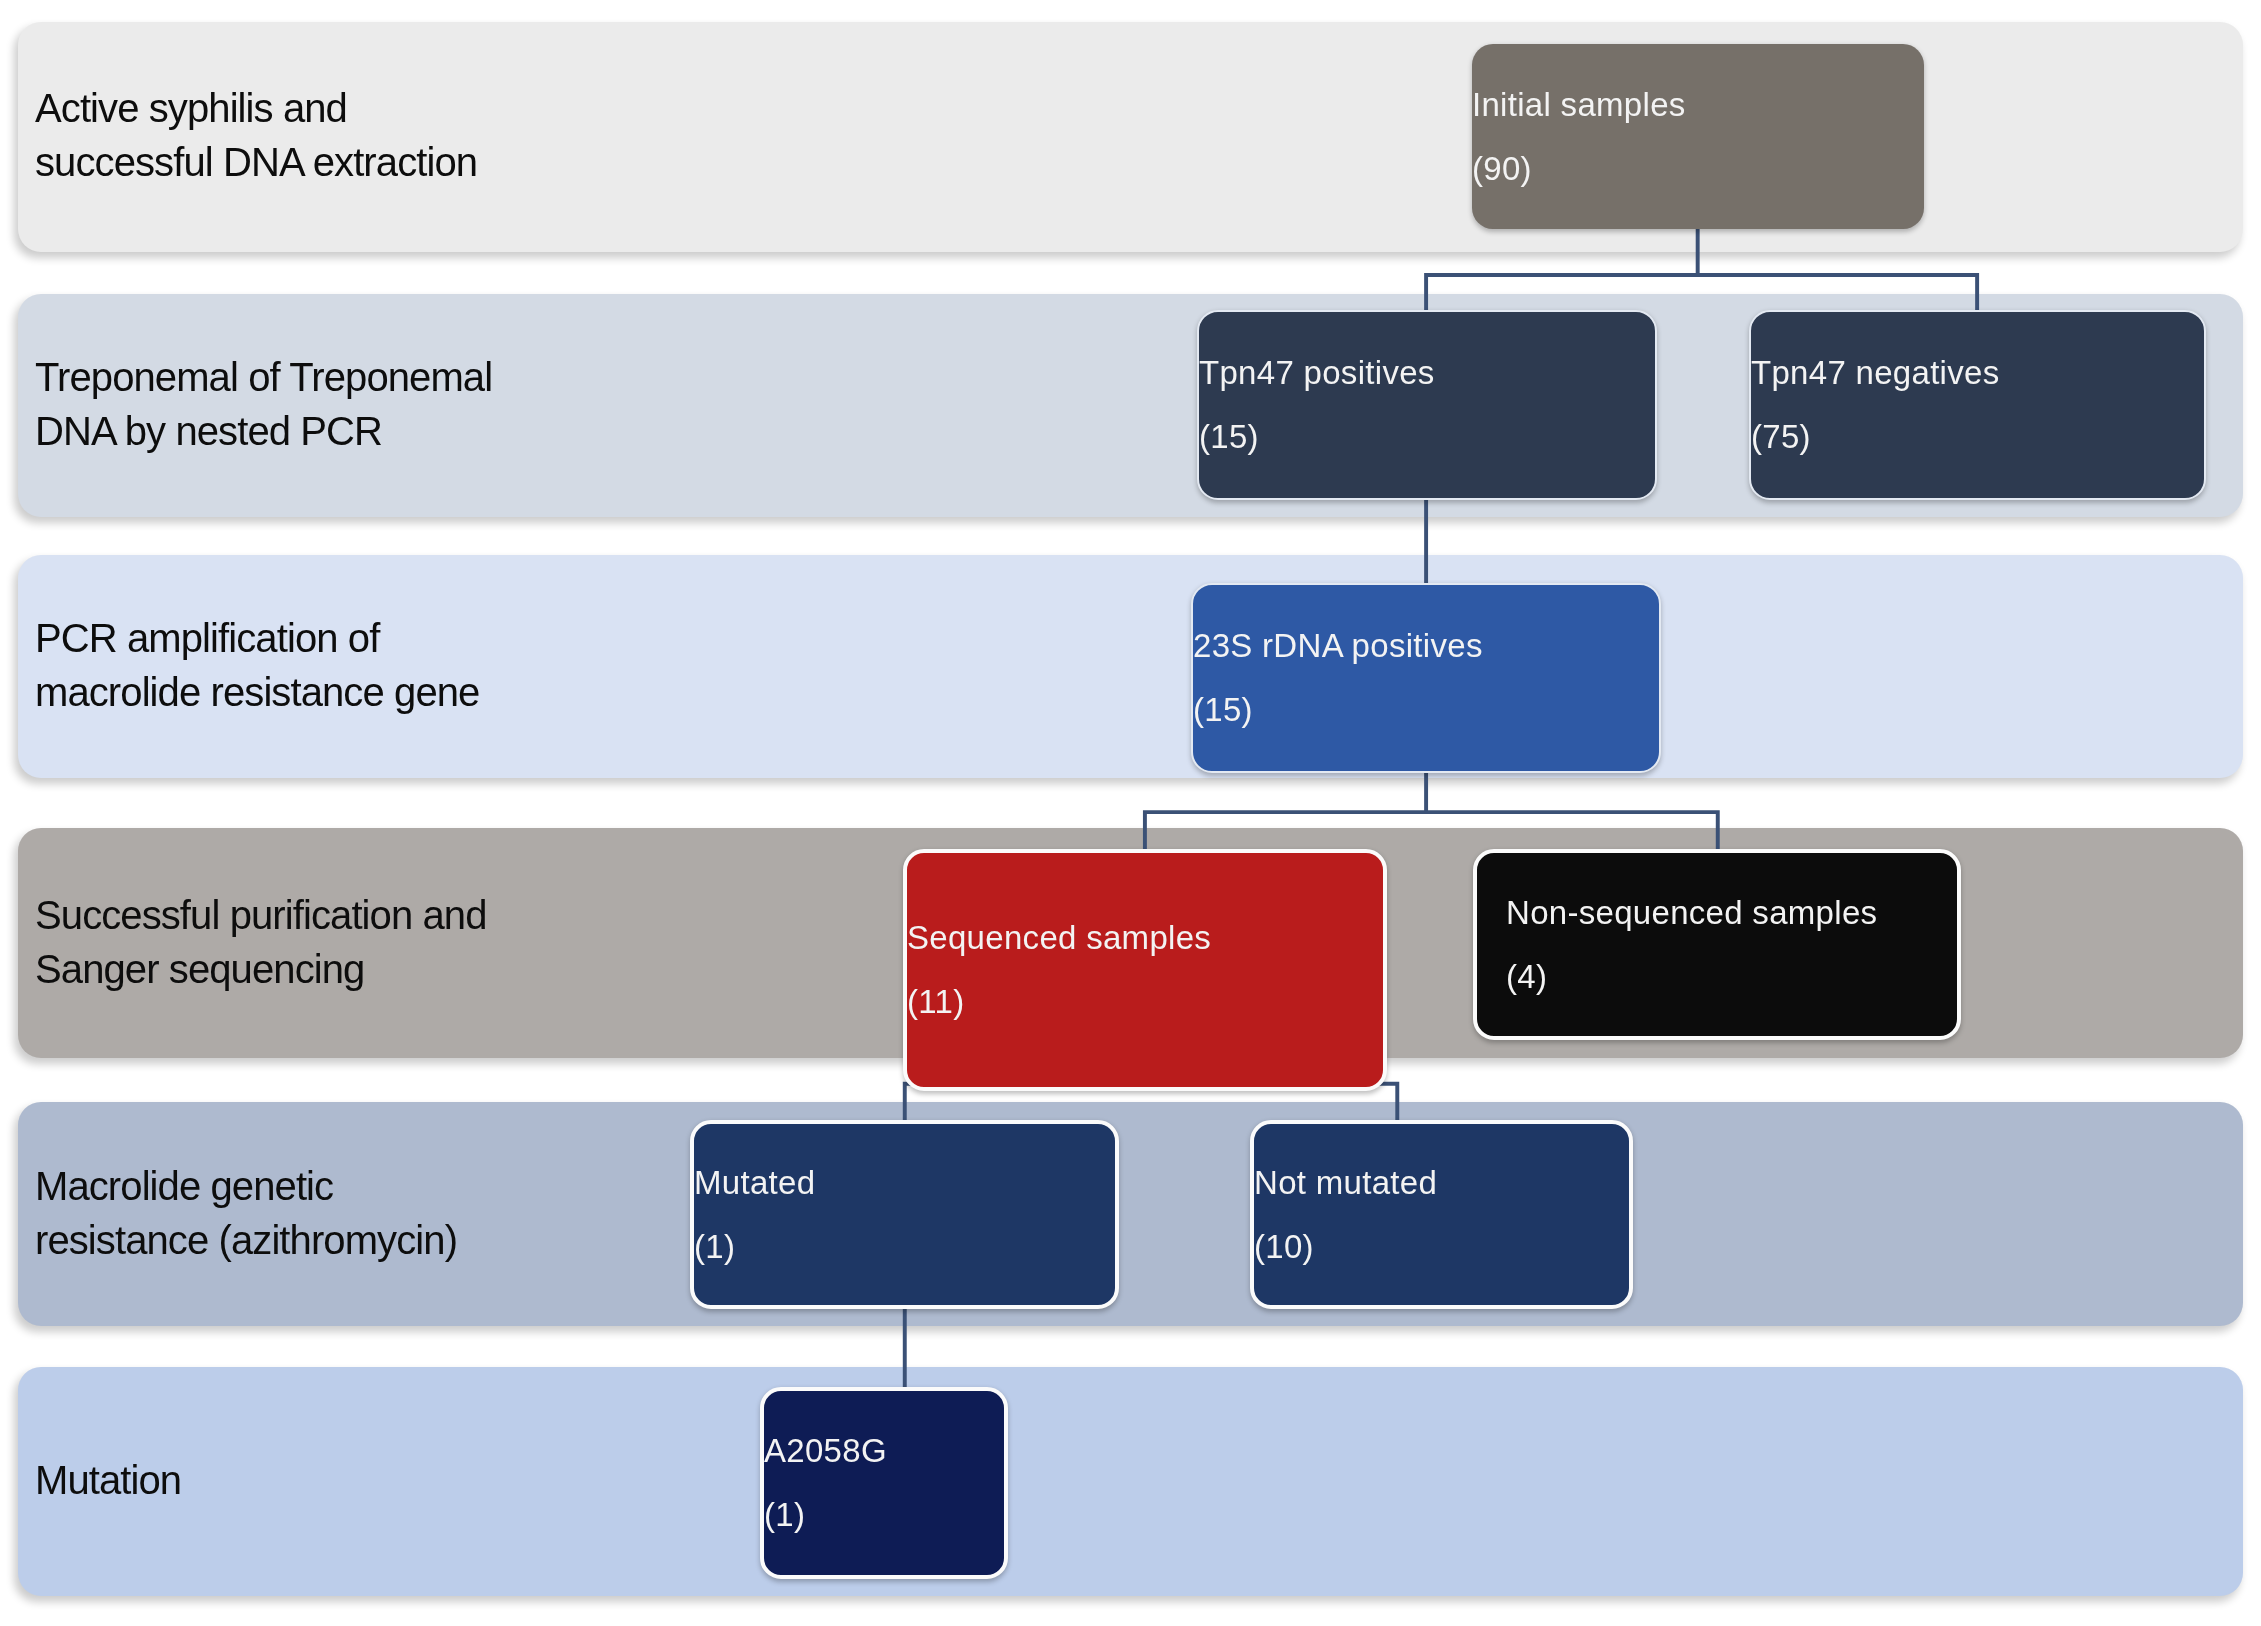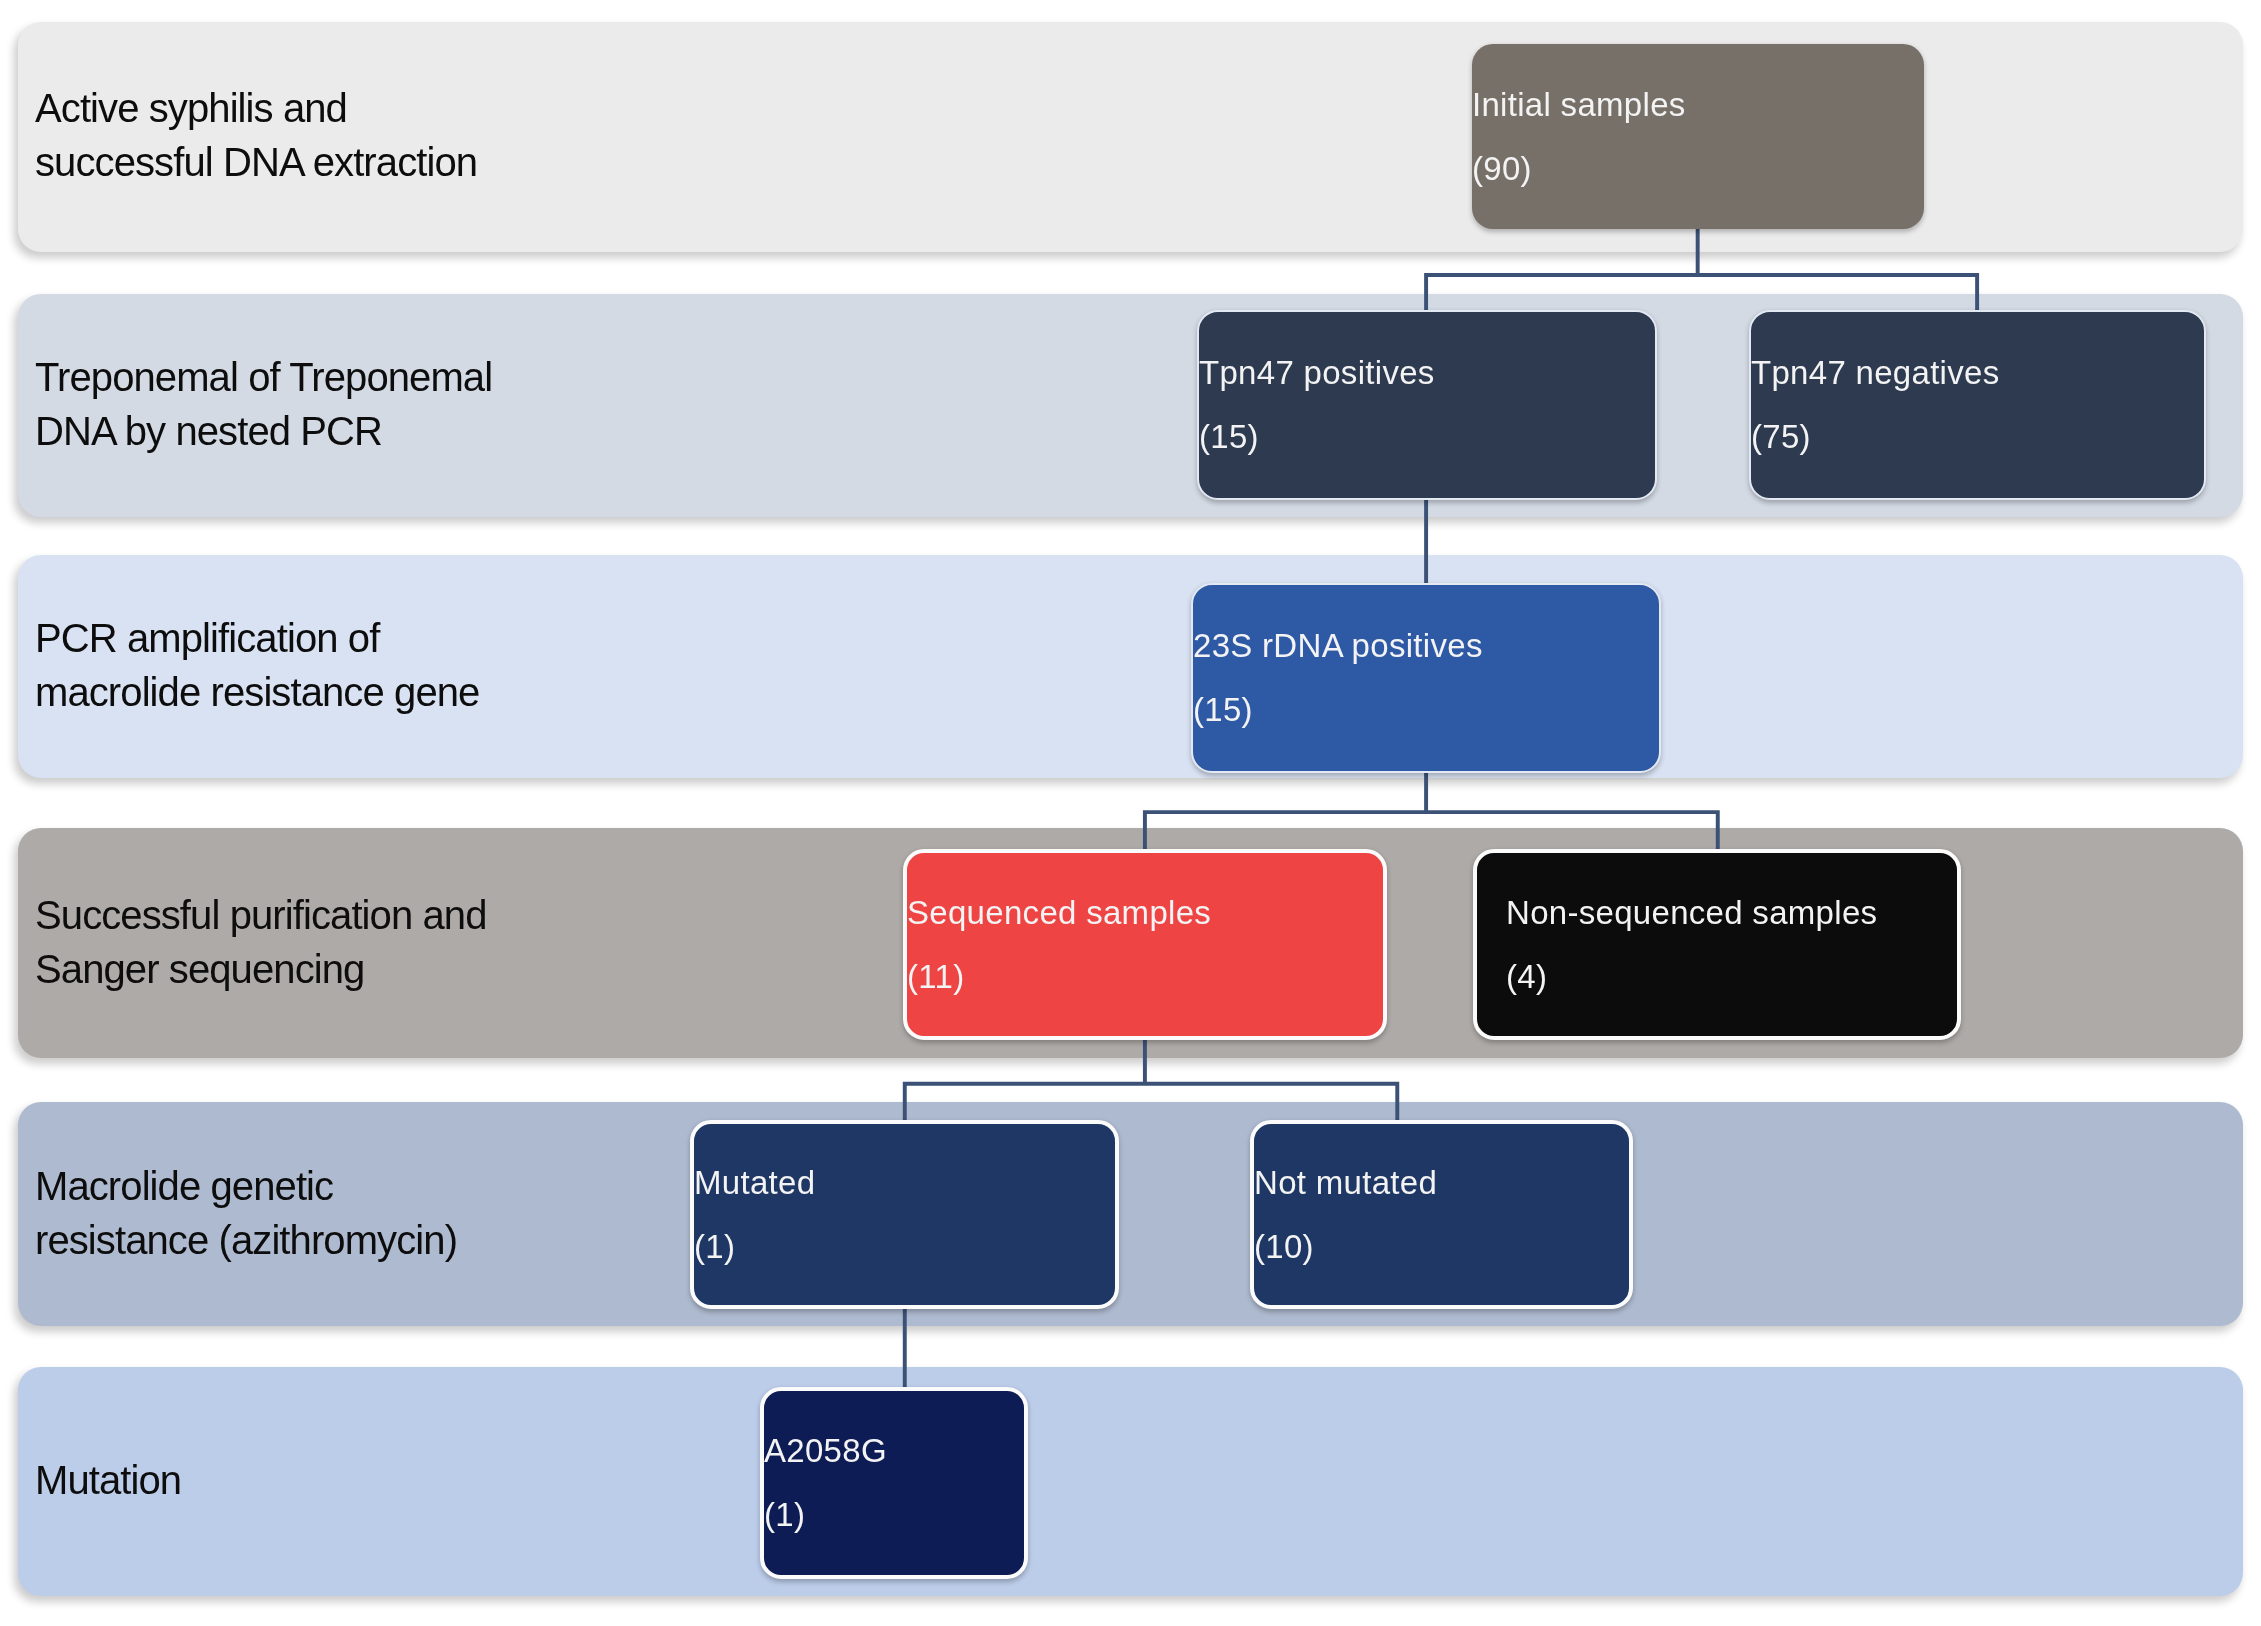--- a/index.html
+++ b/index.html
@@ -109,37 +109,37 @@
   <div class="node bd-soft" style="left: 1749px; top: 310px; width: 457px; height: 190px; background-color: rgb(45, 58, 80);">
     <div class="node-title">Tpn47 negatives</div>
     <div class="node-count">(75)</div>
   </div>
 
   <div class="node bd-soft" style="left: 1191px; top: 583px; width: 470px; height: 190px; background-color: rgb(46, 89, 165);">
     <div class="node-title">23S rDNA positives</div>
     <div class="node-count">(15)</div>
   </div>
 
-  <div class="node bd-white" style="left: 903px; top: 849px; width: 484px; height: 191px; background-color: #ef4444;">
+  <div class="node bd-white" style="left: 903px; top: 849px; width: 484px; height: 242px; background-color: #b91c1c;">
     <div class="node-title">Sequenced samples</div>
     <div class="node-count">(11)</div>
   </div>
   <div class="node bd-white" style="left: 1473px; top: 849px; width: 488px; height: 191px; background-color: rgb(12, 12, 12); padding-left: 29px;">
     <div class="node-title">Non-sequenced samples</div>
     <div class="node-count">(4)</div>
   </div>
 
   <div class="node bd-white" style="left: 690px; top: 1120px; width: 429px; height: 189px; background-color: rgb(30, 55, 101);">
     <div class="node-title">Mutated</div>
     <div class="node-count">(1)</div>
   </div>
   <div class="node bd-white" style="left: 1250px; top: 1120px; width: 383px; height: 189px; background-color: rgb(30, 55, 101);">
     <div class="node-title">Not mutated</div>
     <div class="node-count">(10)</div>
   </div>
 
-  <div class="node bd-white" style="left: 760px; top: 1387px; width: 268px; height: 192px; background-color: rgb(14, 28, 85);">
+  <div class="node bd-white" style="left: 760px; top: 1387px; width: 248px; height: 192px; background-color: rgb(14, 28, 85);">
     <div class="node-title">A2058G</div>
     <div class="node-count">(1)</div>
   </div>
 
 </div>
 
 
 </body></html>

